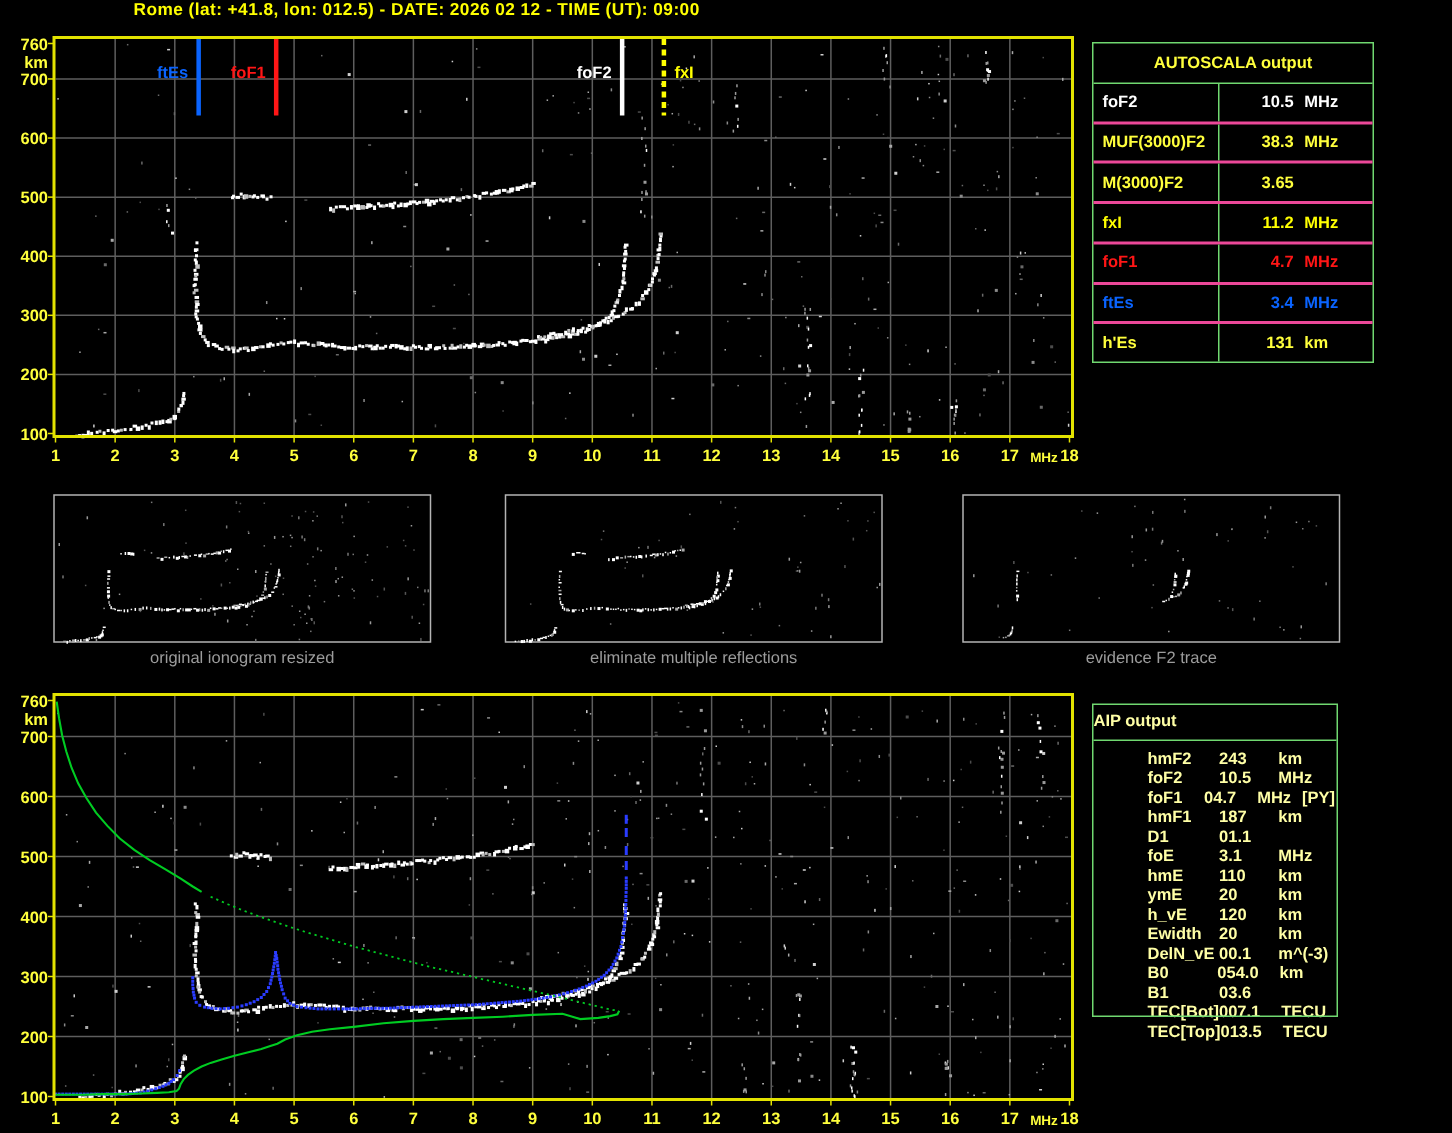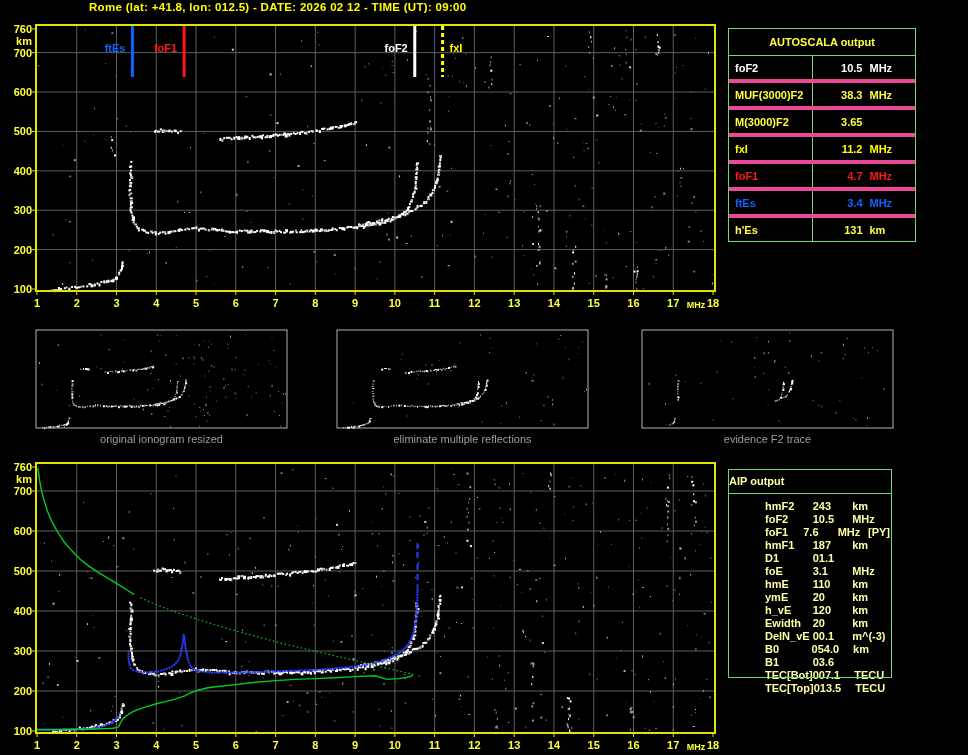--- a/index.html
+++ b/index.html
@@ -12,21 +12,21 @@
   .ax{font:bold 11px "Liberation Sans",sans-serif;fill:#ffff3c;}
   .axs{font:bold 9px "Liberation Sans",sans-serif;fill:#ffff3c;}
   .mkl{font:bold 11px "Liberation Sans",sans-serif;}
   
   .gbox{position:absolute;left:728px;top:28px;width:188px;height:214px;
         border:1px solid #70d870;box-sizing:border-box;
         font:bold 11px "Liberation Sans",sans-serif;}
   .gbox-title{height:26px;line-height:26px;text-align:center;color:#ffff3c;
         border-bottom:1px solid #70d870;}
   #as-rows{display:flex;flex-direction:column;height:185px;}
-  .as-row{flex:1;display:flex;align-items:center;border-top:4px solid #ec4899;}
+  .as-row{flex:1;display:flex;align-items:center;border-top:2px solid #ec4899;}
   .as-row:first-child{border-top:none;}
   .as-lab{width:84px;align-self:stretch;display:flex;align-items:center;
         padding-left:6px;border-right:1px solid #70d870;box-sizing:border-box;}
   .as-val{flex:1;display:flex;justify-content:center;}
   .as-v{width:34px;text-align:right;}
   .as-u{width:30px;margin-left:7px;}
   
   .aipbox{position:absolute;left:728px;top:469px;width:164px;height:235px;
         font:bold 11px "Liberation Sans",sans-serif;color:#ffffa6;}
   .aip-border{position:absolute;left:0;top:0;width:164px;height:209px;
@@ -2588,21 +2588,21 @@
           <span class="aip-extra"></span>
         </div>
         <div class="aip-row">
           <span class="aip-name">foF2</span>
           <span class="aip-val">10.5</span>
           <span class="aip-unit">MHz</span>
           <span class="aip-extra"></span>
         </div>
         <div class="aip-row">
           <span class="aip-name">foF1</span>
-          <span class="aip-val">7.6</span>
+          <span class="aip-val">04.7</span>
           <span class="aip-unit">MHz</span>
           <span class="aip-extra">[PY]</span>
         </div>
         <div class="aip-row">
           <span class="aip-name">hmF1</span>
           <span class="aip-val">187</span>
           <span class="aip-unit">km</span>
           <span class="aip-extra"></span>
         </div>
         <div class="aip-row">

